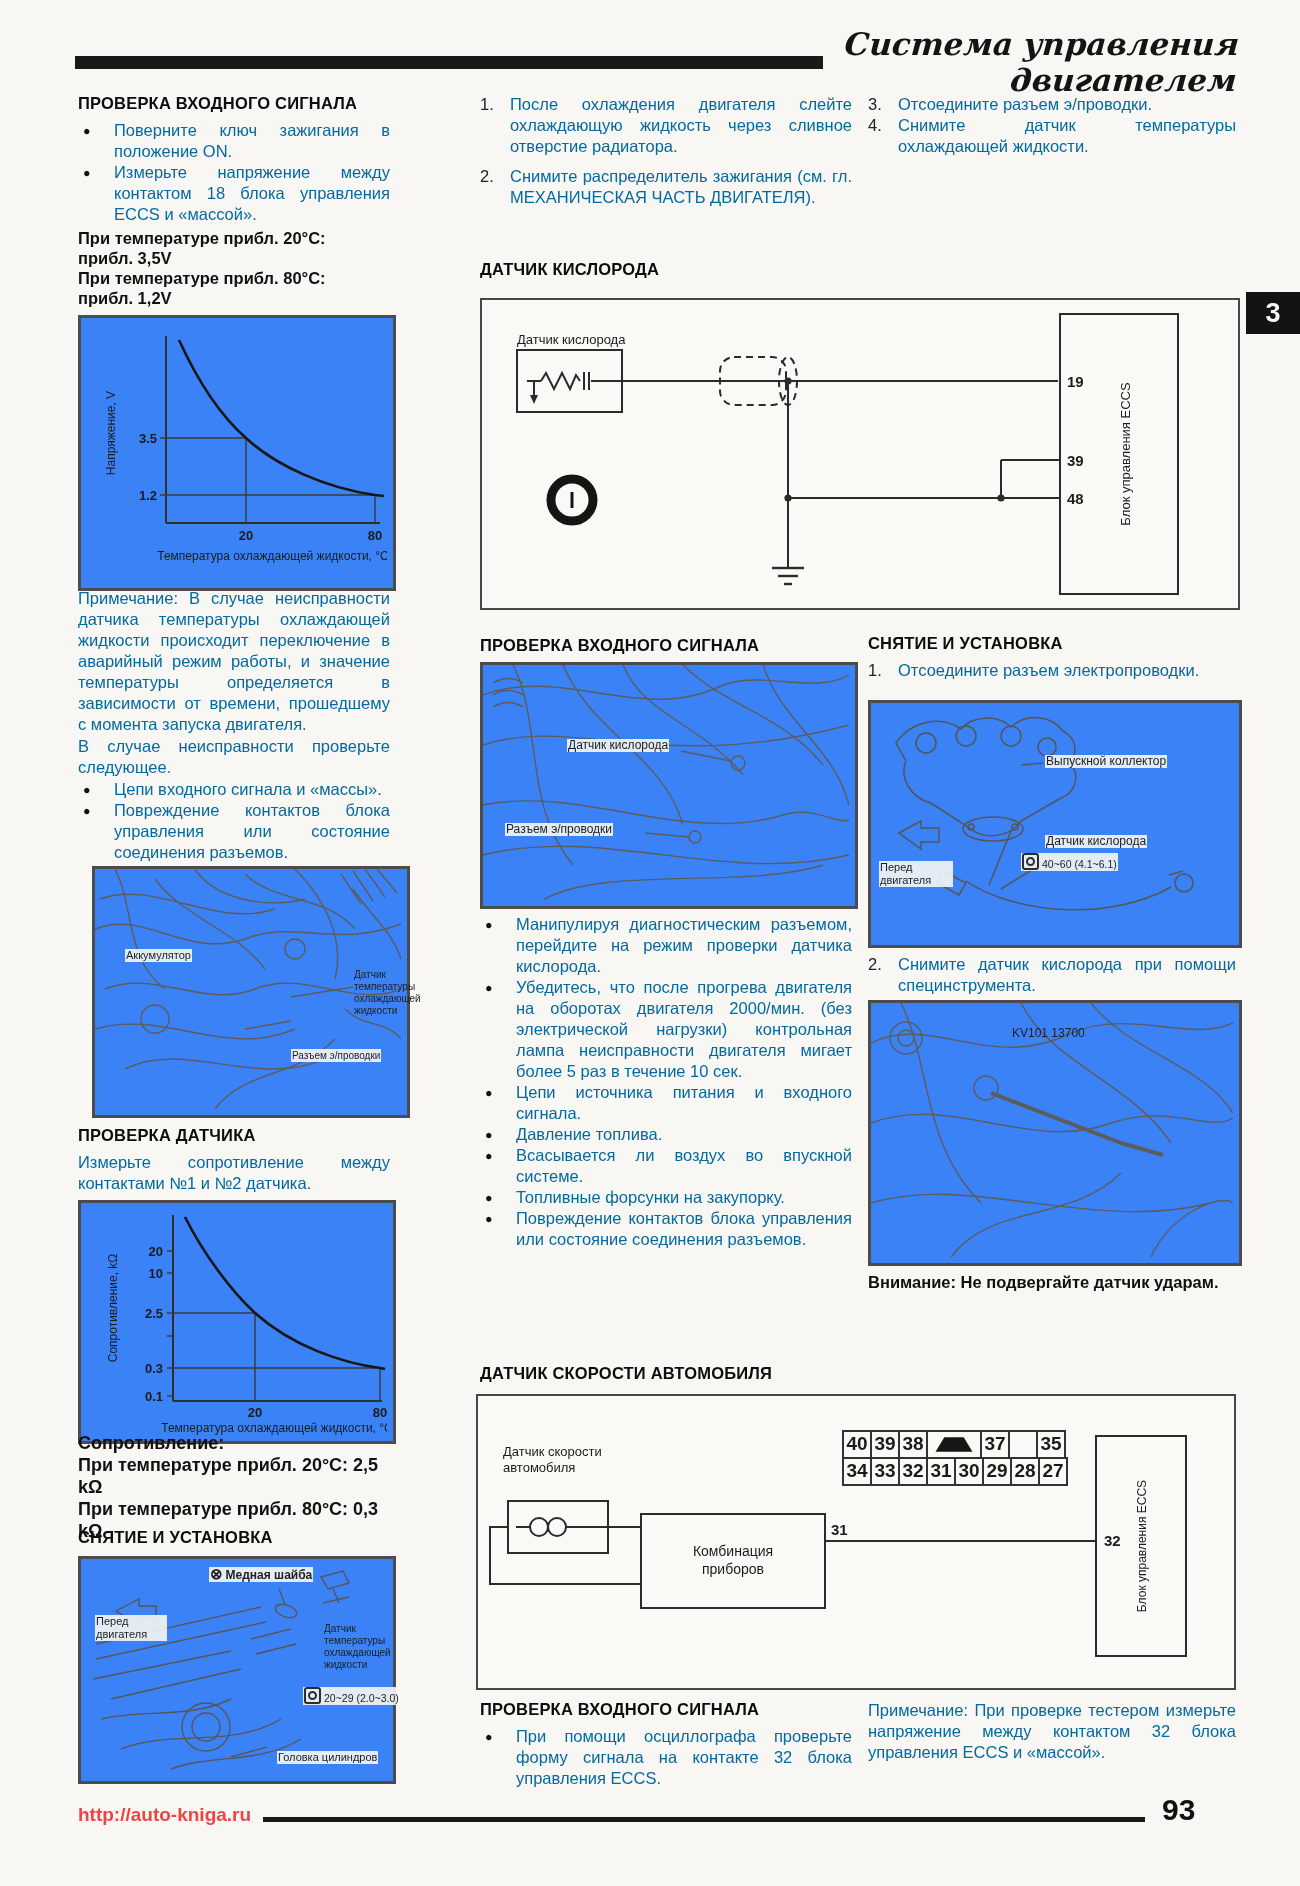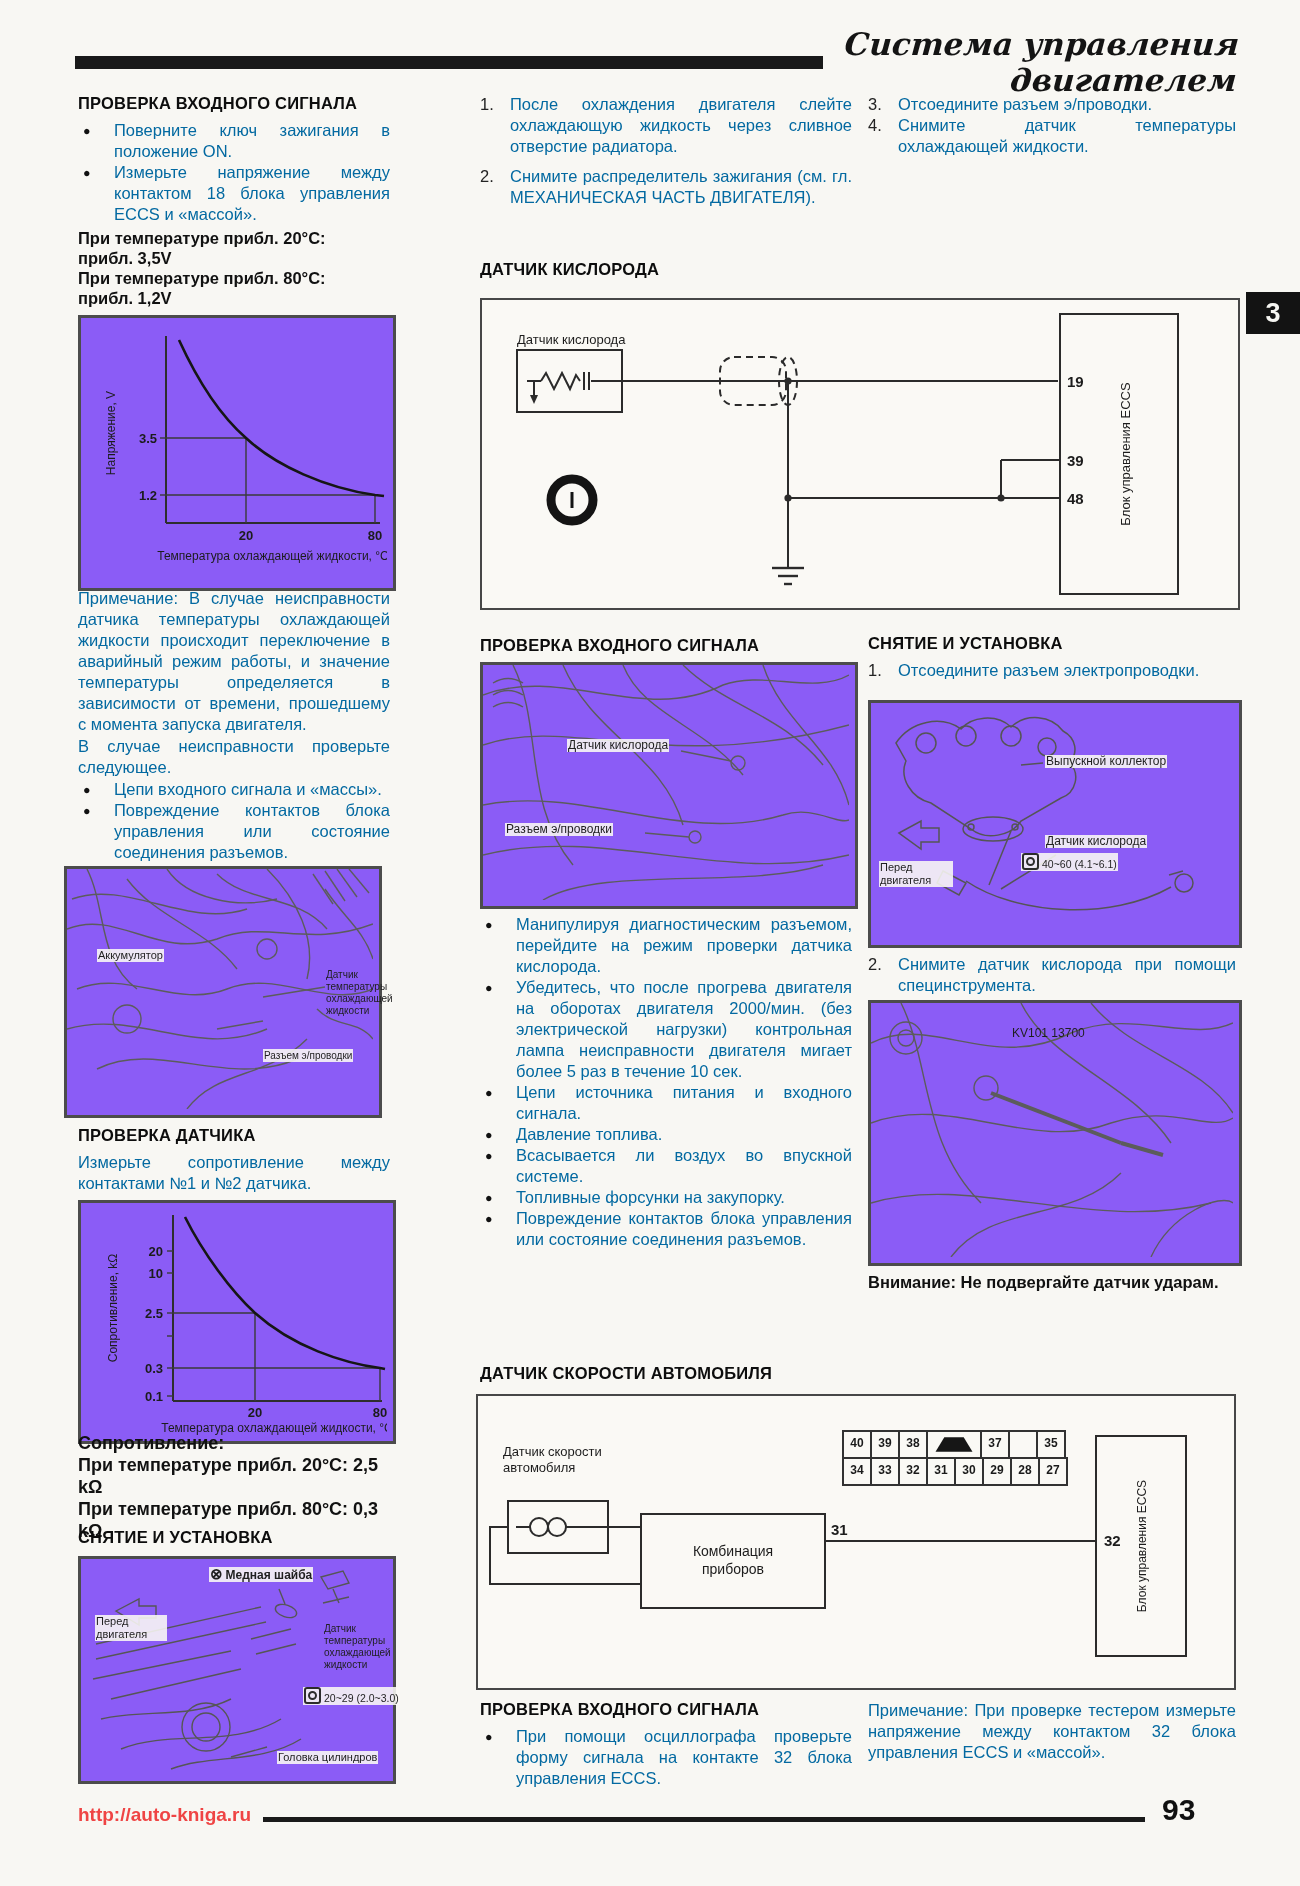--- a/index.html
+++ b/index.html
@@ -7,21 +7,21 @@
         font-family:"Liberation Sans",sans-serif;color:#1e1e1e;overflow:hidden;}
   .abs{position:absolute;}
   .sec-h{font-size:16.5px;font-weight:bold;color:#0d0d0d;letter-spacing:.2px;}
   .body-text{font-size:16.5px;line-height:21px;text-align:justify;color:#0369a1;}
   .bold{font-weight:bold;color:#111;}
   .blist .bitem{position:relative;padding-left:36px;margin:0;}
   .blist .bitem::before{content:"\25CF";position:absolute;left:5px;top:1px;font-size:12.5px;color:#111;}
   .step{display:flex;}
   .step-num{width:30px;flex-shrink:0;font-size:16.5px;line-height:21px;color:#232323;}
   .step-text{flex:1;}
-  .fig{position:absolute;border:3px solid #4c4c4c;background:#8b5cf6;}
+  .fig{position:absolute;border:3px solid #4c4c4c;background:#3b82f6;}
   .diag{position:absolute;border:2.5px solid #474747;background:#faf9f5;}
   .fig svg,.diag svg{position:absolute;left:0;top:0;}
   .fig-label{position:absolute;font-size:11px;line-height:13px;color:#1f1f1f;
              background:rgba(250,249,245,.88);padding:0 1px;white-space:nowrap;}
   .fig-label.wrap{white-space:normal;}
   .header-bar{position:absolute;left:75px;top:56px;width:748px;height:13px;background:#191919;}
   .header-title{position:absolute;left:820px;top:26px;width:418px;text-align:right;
       font-family:"DejaVu Serif",serif;font-style:italic;font-weight:bold;font-size:31px;
       color:#141414;transform:skewX(-4deg);}
   .tab3{position:absolute;left:1246px;top:292px;width:54px;height:42px;background:#131313;
@@ -30,21 +30,21 @@
   .footer-rule{position:absolute;left:263px;top:1817px;width:882px;height:5px;background:#1a1a1a;}
   .footer-page{position:absolute;left:1162px;top:1793px;font-size:30px;font-weight:bold;color:#101010;}
   .torque-icon{display:inline-block;width:13px;height:13px;border:2px solid #2c2c2c;
       border-radius:3px;position:relative;vertical-align:-2px;margin-right:3px;}
   .torque-icon::after{content:"";position:absolute;left:2px;top:2px;width:5px;height:5px;
       border:2px solid #2c2c2c;border-radius:50%;}
   .washer-glyph{font-size:15px;font-weight:bold;margin-right:3px;}
   .conn-table{position:absolute;display:flex;flex-direction:column;}
   .conn-row{display:flex;}
   .conn-cell{width:26px;height:25px;border:2px solid #323232;margin-left:-2px;margin-top:-2px;
-      font-size:12px;font-weight:bold;color:#1a1a1a;text-align:center;line-height:23px;
+      font-size:19px;font-weight:bold;color:#1a1a1a;text-align:center;line-height:23px;
       background:#faf9f5;position:relative;}
   .conn-cell.wide{width:52px;}
   .conn-black{position:absolute;left:4px;top:3px;right:4px;bottom:3px;background:#161616;
       clip-path:polygon(8% 88%,92% 88%,72% 12%,28% 12%);}
   svg text{font-family:"Liberation Sans",sans-serif;fill:#1c1c1c;}
   .chart-tick{font-size:13px;font-weight:bold;}
   .chart-lab{font-size:12px;}
   .diag-lab{font-size:13px;}
   .pin-lab{font-size:15px;font-weight:bold;}
 </style>
@@ -95,21 +95,21 @@
     </svg>
   </div>
 
   <div class="abs body-text" style="left:78px;top:588px;width:312px">Примечание: В случае неисправности датчика температуры охлаждающей жидкости происходит переключение в аварийный режим работы, и значение температуры определяется в зависимости от времени, прошедшему с момента запуска двигателя.</div>
   <div class="abs body-text" style="left:78px;top:736px;width:312px">В случае неисправности проверьте следующее.</div>
   <div class="abs blist" style="left:78px;top:779px;width:312px">
     <div class="bitem body-text">Цепи входного сигнала и «массы».</div>
     <div class="bitem body-text">Повреждение контактов блока управления или состояние соединения разъемов.</div>
   </div>
 
-  <div class="fig" style="left:64px;top:866px;width:312px;height:246px">
+  <div class="fig" style="left:92px;top:866px;width:312px;height:246px">
     <svg width="306" height="240" viewBox="0 0 306 240">
       <g stroke="#5c5c5c" stroke-width="1.4" fill="none">
         <path d="M 5 30 C 60 10 120 60 180 40"></path>
           <path d="M 0 60 C 50 40 90 90 150 70 C 200 50 240 80 306 55"></path>
         <path d="M 20 0 C 40 40 30 90 70 120"></path>
           <path d="M 60 10 C 90 50 140 60 170 100"></path>
         <path d="M 100 0 C 120 30 170 40 210 30"></path>
           <path d="M 150 5 C 180 35 230 25 260 60"></path>
         <path d="M 200 0 C 230 30 250 70 240 110"></path>
           <path d="M 258 20 C 278 50 296 60 306 90"></path>

